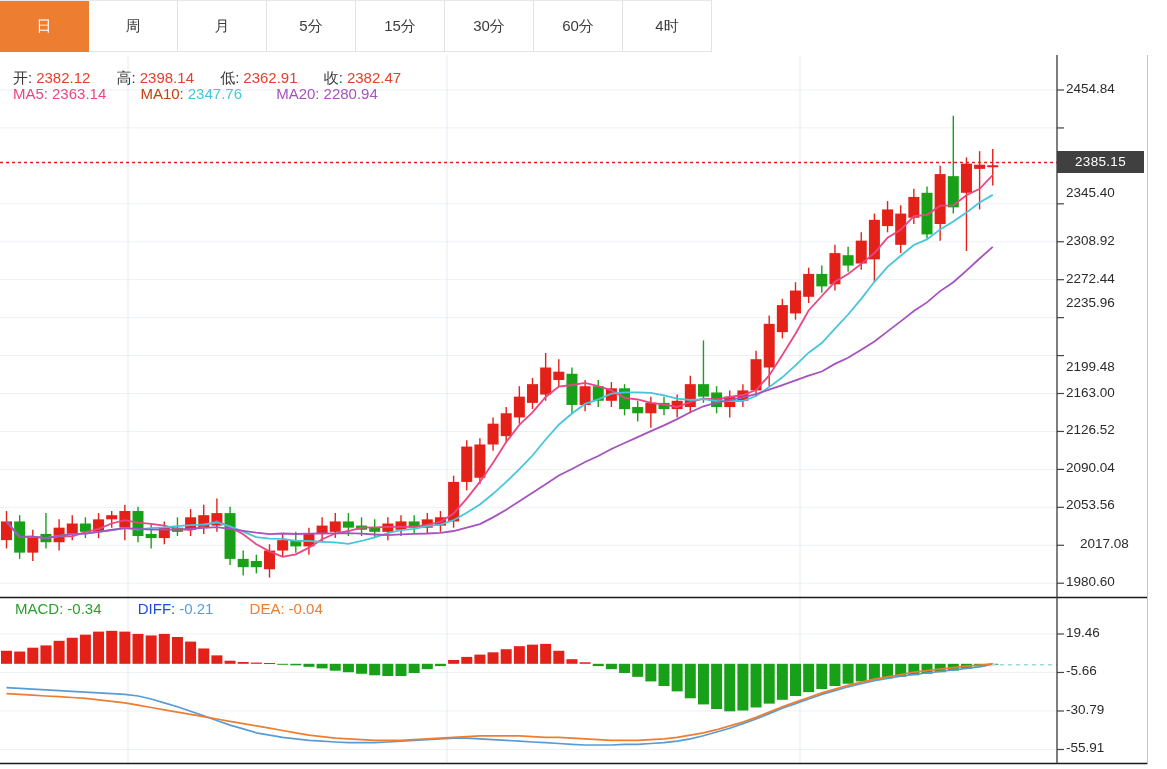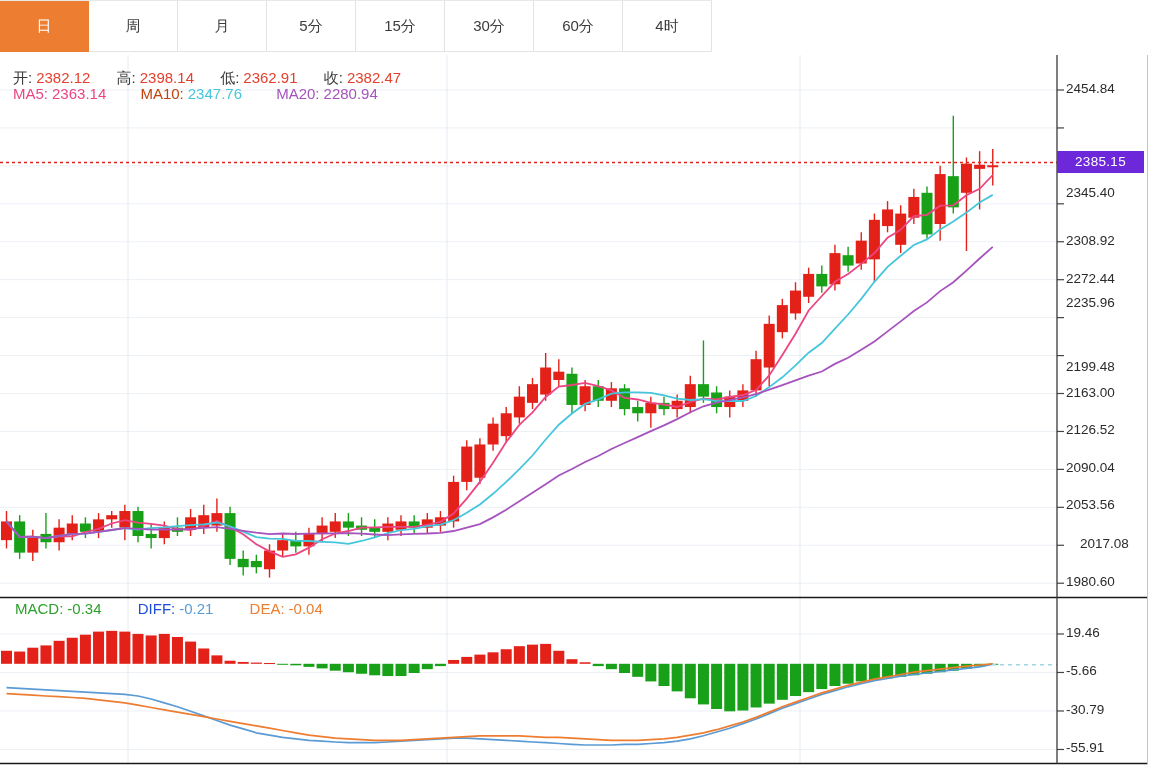--- a/index.html
+++ b/index.html
@@ -14,21 +14,21 @@
   .hdr{position:absolute;z-index:2;font-size:15px;white-space:nowrap;}
   .hdr span{margin-right:4px;}
   .gap{display:inline-block;width:14px;}
   #ohlc{left:13px;top:61px;color:#3a3a3a;margin-top:8px;}
   #ohlc .val{color:#e5402e;}
   #mahdr{left:13px;top:85px;}
   #macdhdr{left:15px;top:600px;}
   
   .axlbl{position:absolute;left:1066px;font-size:13.5px;color:#2b2b2b;z-index:2;}
   #price-tag{position:absolute;left:1057px;top:151px;width:87px;height:22px;line-height:22px;
-     background:#6d28d9;color:#fff;font-size:13.5px;text-align:center;z-index:4;letter-spacing:.3px;}
+     background:#404040;color:#fff;font-size:13.5px;text-align:center;z-index:4;letter-spacing:.3px;}
   #plot{position:absolute;left:0;top:0;z-index:1;}
 </style>
 </head>
 <body>
 
 <div id="app">
 
   <div class="tabs" id="tabbar">
       <div class="tab active">日</div>
       <div class="tab">周</div>

